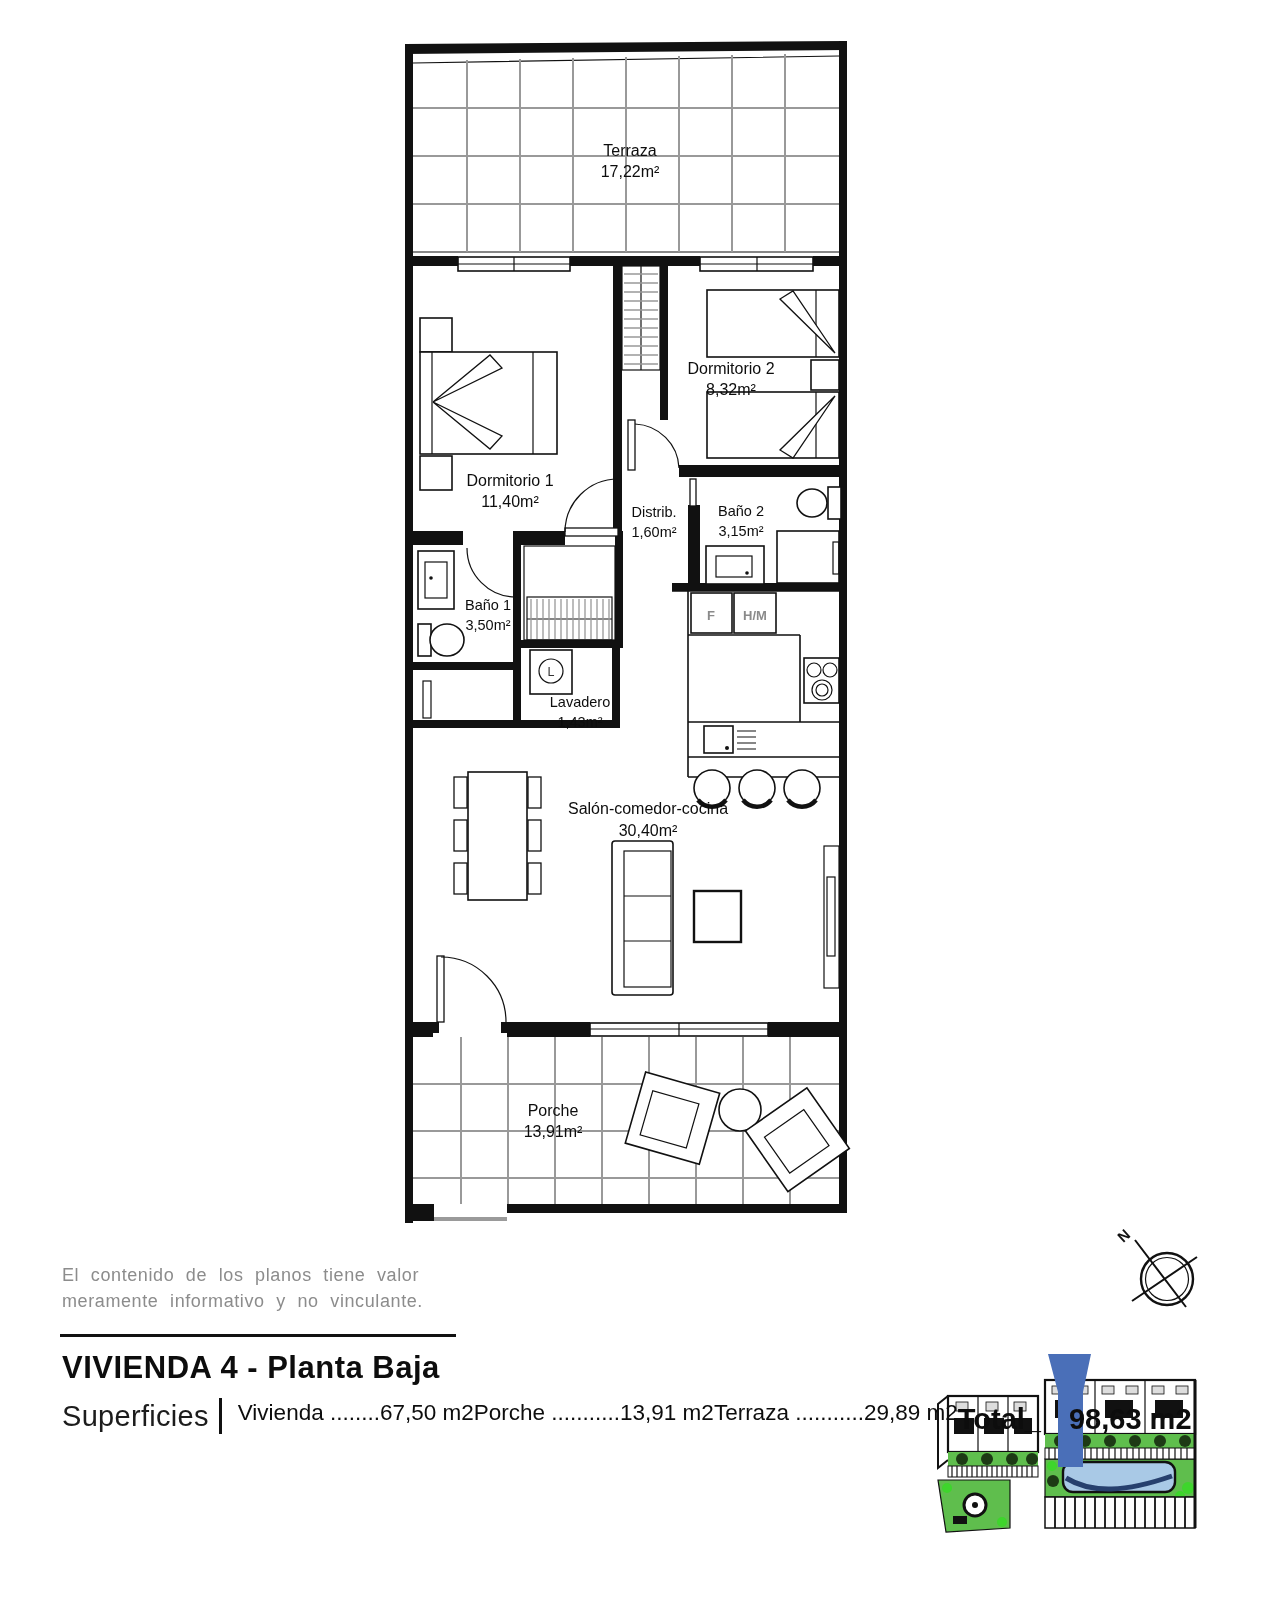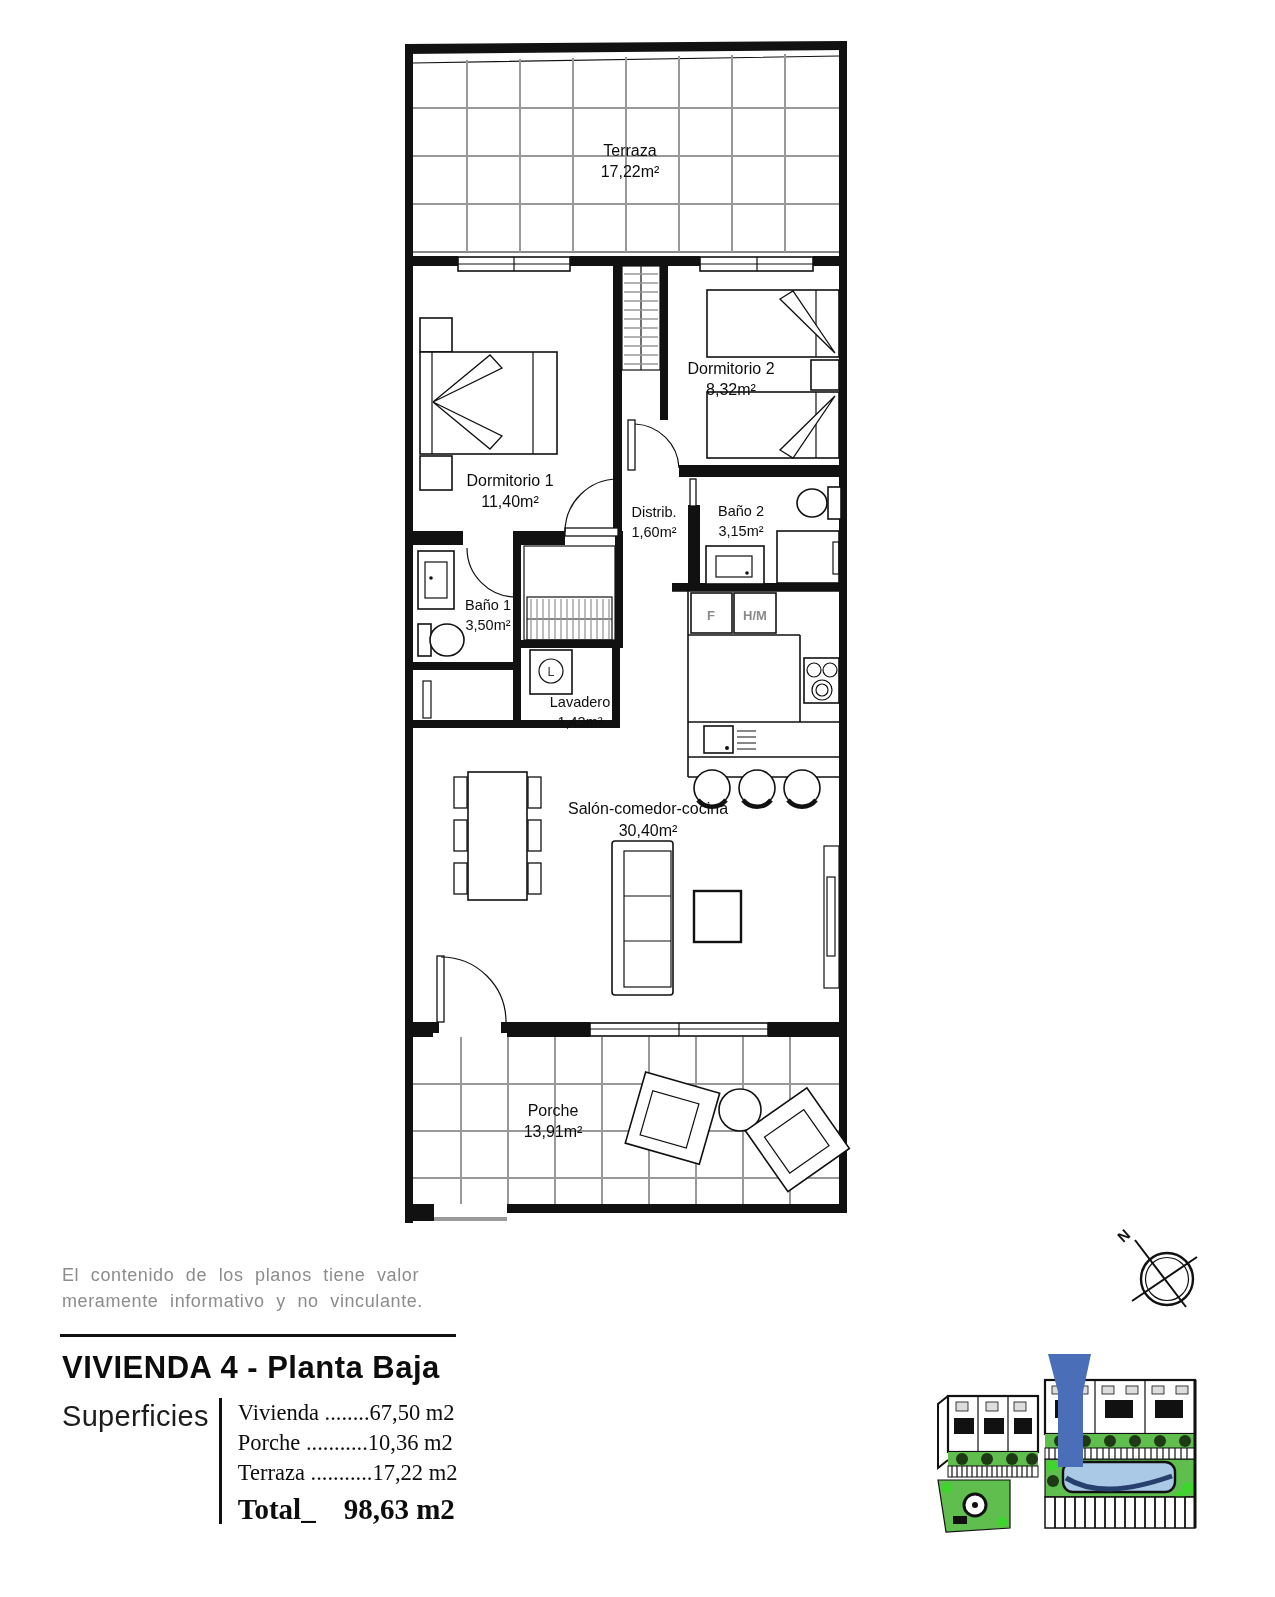--- a/index.html
+++ b/index.html
@@ -24,21 +24,21 @@
 
   
   .disclaimer{position:absolute;left:62px;top:1262px;font-size:18px;color:#8c8c8c;
               letter-spacing:.6px;word-spacing:6px;line-height:26px;}
   .rule{position:absolute;left:60px;top:1334px;width:396px;height:3px;background:#111;}
   .plan-title{position:absolute;left:62px;top:1350px;margin:0;font-size:31px;font-weight:bold;
               letter-spacing:.5px;color:#0d0d0d;text-align:center;}
   .superficies{position:absolute;left:62px;top:1398px;display:flex;align-items:stretch;}
   .sup-label{font-size:29px;color:#1c1c1c;margin-right:10px;padding-top:2px;letter-spacing:.3px;}
   .sup-divider{width:3px;background:#111;margin-right:16px;}
-  .sup-rows{display:flex;flex-direction:column;font-size:22.5px;line-height:30px;color:#0d0d0d;font-family:Liberation Serif, serif;}
+  .sup-rows{display:flex;flex-direction:row;font-size:22.5px;line-height:30px;color:#0d0d0d;}
   .sup-row{white-space:pre;}
   .sup-total{font-size:29px;font-weight:bold;margin-top:6px;white-space:pre;}
   .total-val{margin-left:28px;}
 </style>
 </head>
 <body>
 
 <div class="page">
 
 <svg class="plan-svg" width="1275" height="1597" viewBox="0 0 1275 1597">
@@ -366,19 +366,19 @@
 
 <div class="rule"></div>
 
 <h1 class="plan-title">VIVIENDA 4 - Planta Baja</h1>
 
 <div class="superficies">
   <div class="sup-label">Superficies</div>
   <div class="sup-divider"></div>
   <div class="sup-rows">
     <div class="sup-row"><span>Vivienda</span><span> ........</span><span>67,50 m2</span></div>
-    <div class="sup-row"><span>Porche</span><span> ...........</span><span>10,36 m2</span></div>
-    <div class="sup-row"><span>Terraza</span><span> ...........</span><span>17,22 m2</span></div>
+    <div class="sup-row"><span>Porche</span><span> ...........</span><span>13,91 m2</span></div>
+    <div class="sup-row"><span>Terraza</span><span> ...........</span><span>29,89 m2</span></div>
     <div class="sup-total"><span>Total_</span><span class="total-val">98,63 m2</span></div>
   </div>
 </div>
 
 </div>
 
 </body></html>

